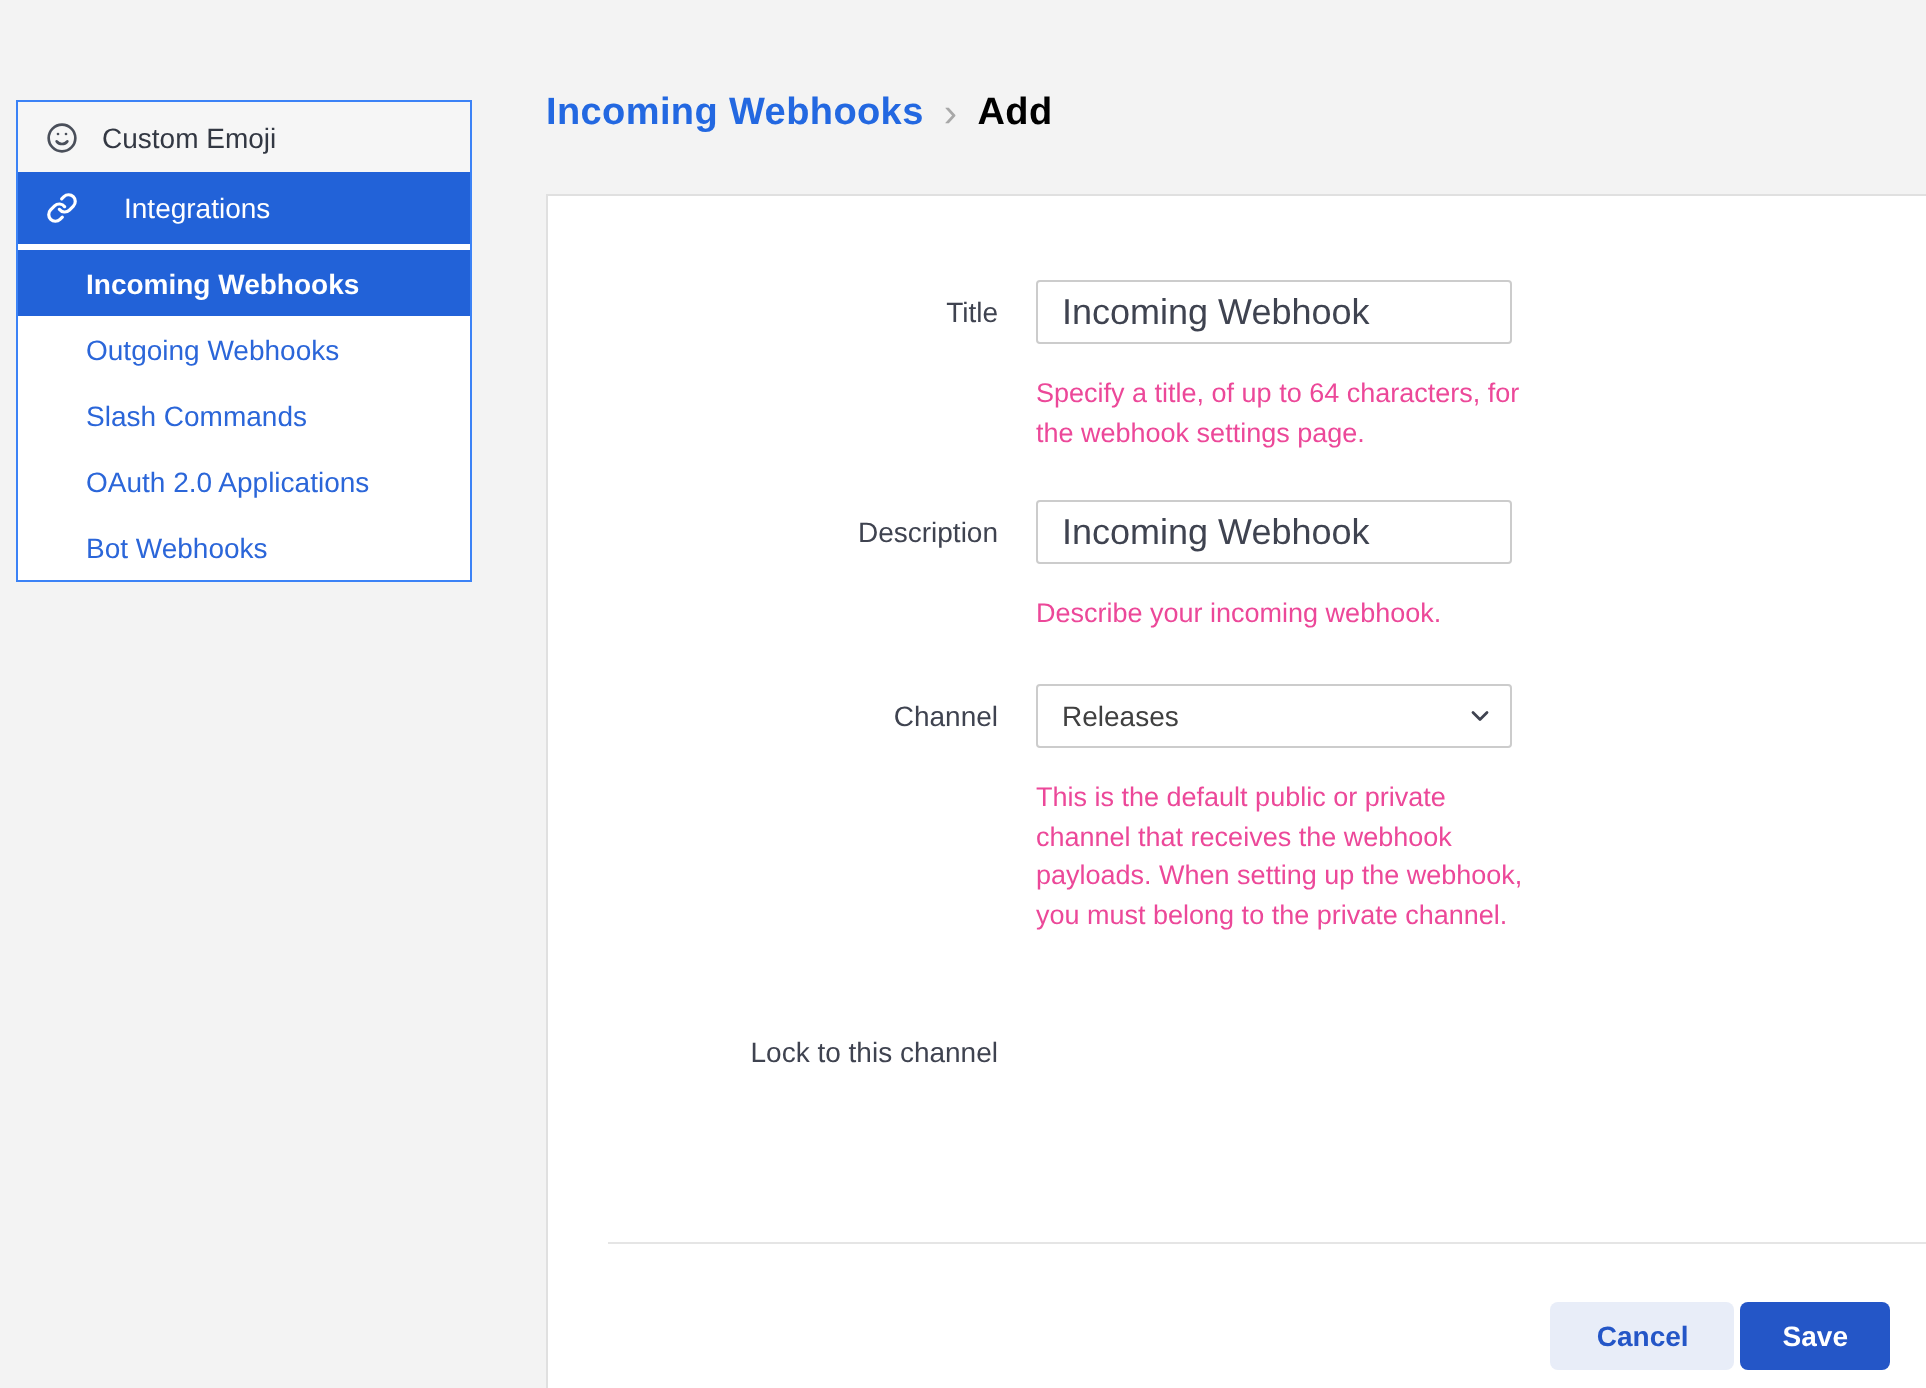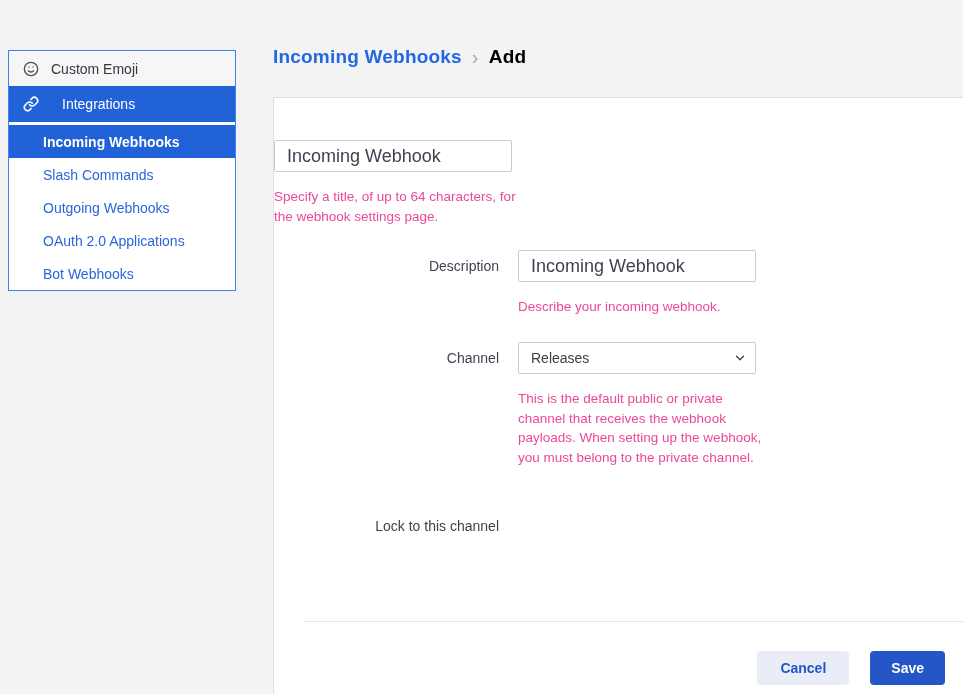--- a/index.html
+++ b/index.html
@@ -76,21 +76,21 @@
     font-size:13.5px; line-height:1.45; color:#ec4899;
   }
   .checkbox {
     width:17px; height:17px; accent-color:#1b6be6; cursor:pointer; margin-top:0;
   }
 
   .divider { position:absolute; left:30px; right:0; top:523px; height:1px; background:#e5e5e5; }
 
   .footer-buttons {
     position:absolute; top:553px; right:18px;
-    display:flex; gap:21px;
+    display:flex; gap:3px;
   }
   .btn {
     height:34px; border:none; border-radius:4px;
     font-family:"Liberation Sans", sans-serif;
     font-size:14px; font-weight:bold; cursor:pointer;
     display:flex; align-items:center; justify-content:center;
   }
   .btn-cancel { background:#e8edf8; color:#2456c7; padding:0 23px; }
   .btn-save  { background:#2456c7; color:#ffffff; padding:0 21px; }
 
@@ -124,42 +124,43 @@
           <path d="M14 11a5 5 0 0 0-7.54-.54l-3 3a5 5 0 0 0 7.07 7.07l1.71-1.71"></path>
         </svg>
       </span>
       <span>Integrations</span>
     </div>
     <div class="side-gap"></div>
     <div class="sub-row selected">
       <span>Incoming Webhooks</span>
     </div>
     <div class="sub-row">
+      <span>Outgoing Webhooks</span>
+    </div>
+    <div class="sub-row">
       <span>Slash Commands</span>
-    </div>
-    <div class="sub-row">
-      <span>Outgoing Webhooks</span>
     </div>
     <div class="sub-row">
       <span>OAuth 2.0 Applications</span>
     </div>
     <div class="sub-row">
       <span>Bot Webhooks</span>
     </div>
   </nav>
 
   <div class="breadcrumb">
     <span class="crumb-link">Incoming Webhooks</span>
     <span class="crumb-sep">›</span>
     <span class="crumb-current">Add</span>
   </div>
 
   <section class="panel">
 
     <div class="form-row row-title">
+      <label class="f-label">Title</label>
       <div class="f-control">
         <input type="text" class="text-input" value="Incoming Webhook" style="">
         <div class="help">Specify a title, of up to 64 characters, for the webhook settings page.</div>
       </div>
     </div>
 
     <div class="form-row row-desc">
       <label class="f-label">Description</label>
       <div class="f-control">
         <input type="text" class="text-input" value="Incoming Webhook" style="">

